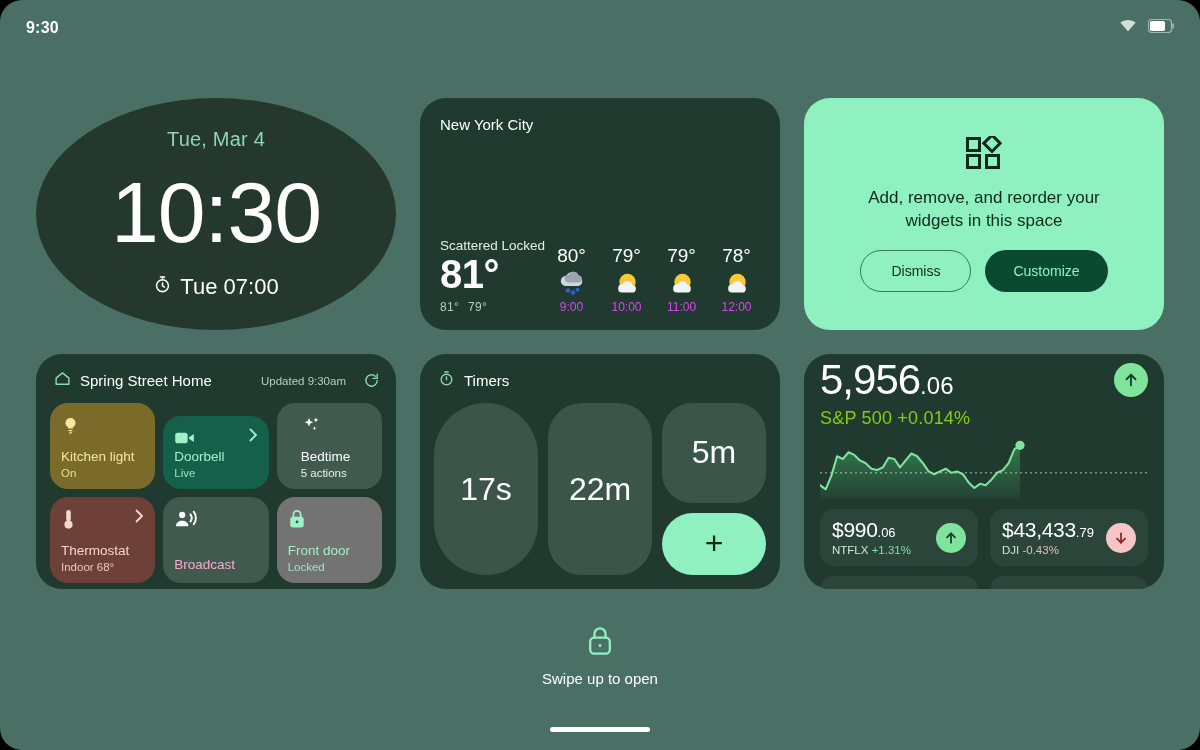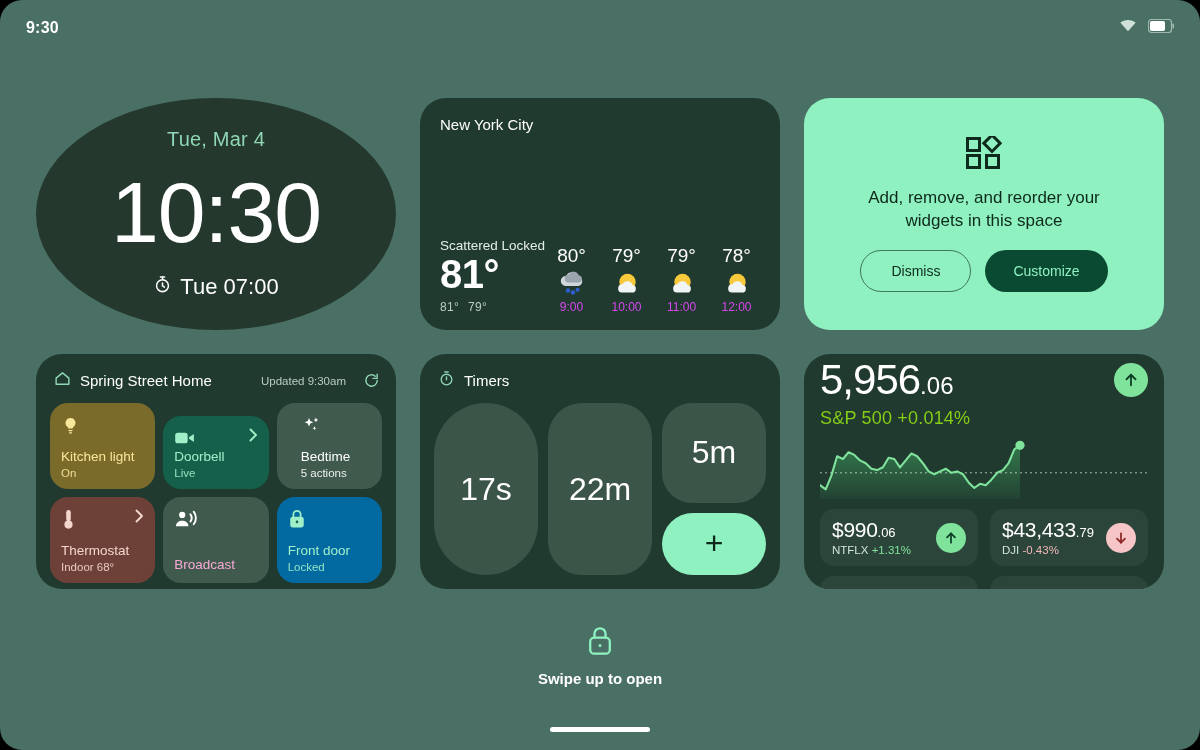--- a/index.html
+++ b/index.html
@@ -176,21 +176,21 @@
   #stock-sub2{ display:flex; gap:12px; margin-top:10px; }
   .substock-ghost{ flex:1; background:#2c453a; border-radius:14px; height:34px; }
 
   
   #footer{
     position:absolute; left:0; right:0; bottom:0; height:140px;
     display:flex; flex-direction:column; align-items:center; justify-content:flex-start;
     padding-top:16px;
   }
   #lock-icon{ margin-bottom:10px; }
-  #swipe-text{ color:#ffffff; font-size:15px; font-weight:700; }
+  #swipe-text{ color:#ffffff; font-size:15px; font-weight:400; }
   #home-indicator{
     position:absolute; bottom:18px;
     width:100px; height:5px; border-radius:3px; background:#ffffff;
   }
 </style>
 </head>
 <body>
 
 <div id="screen">
 
@@ -374,21 +374,21 @@
             <div class="tile-icon">
               <svg width="23" height="19" viewBox="0 0 24 20">
                 <circle cx="8.5" cy="5.2" r="3.3" fill="#ffffff"></circle>
                 <path d="M2 17c0-3.6 2.9-5.6 6.5-5.6s6.5 2 6.5 5.6H2z" fill="#ffffff"></path>
                 <path d="M17.2 4.6a6.5 6.5 0 0 1 0 7.6" fill="none" stroke="#ffffff" stroke-width="2" stroke-linecap="round" stroke-linejoin="round"></path>
                 <path d="M20.6 1.8a10.5 10.5 0 0 1 0 13.2" fill="none" stroke="#ffffff" stroke-width="2" stroke-linecap="round" stroke-linejoin="round"></path>
               </svg>
             </div>
             <div class="tile-name" style="color:#f9a8d4">Broadcast</div>
           </div>
-          <div class="tile" style="background: #0369a1;">
+          <div class="tile" style="background: #737373;">
             <div class="tile-icon">
               <svg width="18" height="20" viewBox="0 0 20 22">
                 <rect x="2.5" y="8.5" width="15" height="12" rx="3" fill="#9ff0c9"></rect>
                 <path d="M6 8.5V6a4 4 0 0 1 8 0v2.5" fill="none" stroke="#9ff0c9" stroke-width="2" stroke-linecap="round" stroke-linejoin="round"></path>
                 <circle cx="10" cy="14.3" r="1.5" fill="#14604a"></circle>
               </svg>
             </div>
             <div class="tile-name" style="color:#9ff0c9">Front door</div>
             <div class="tile-sub" style="color:#9ff0c9">Locked</div>
           </div>

